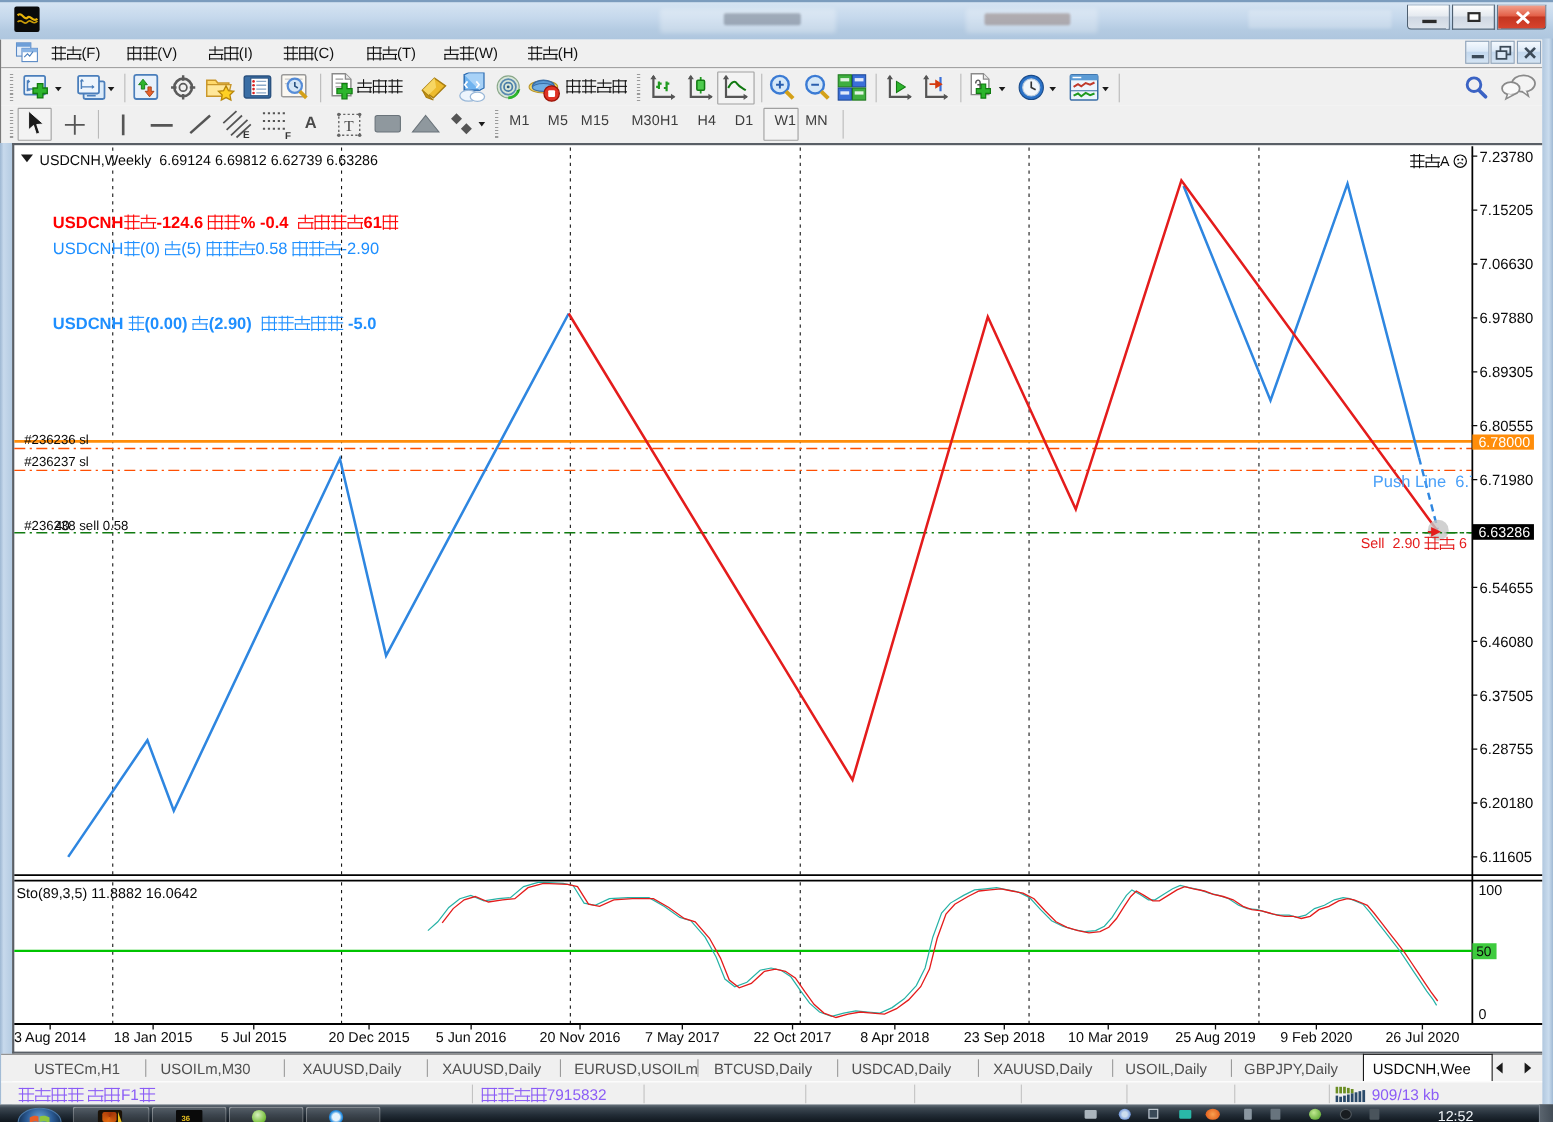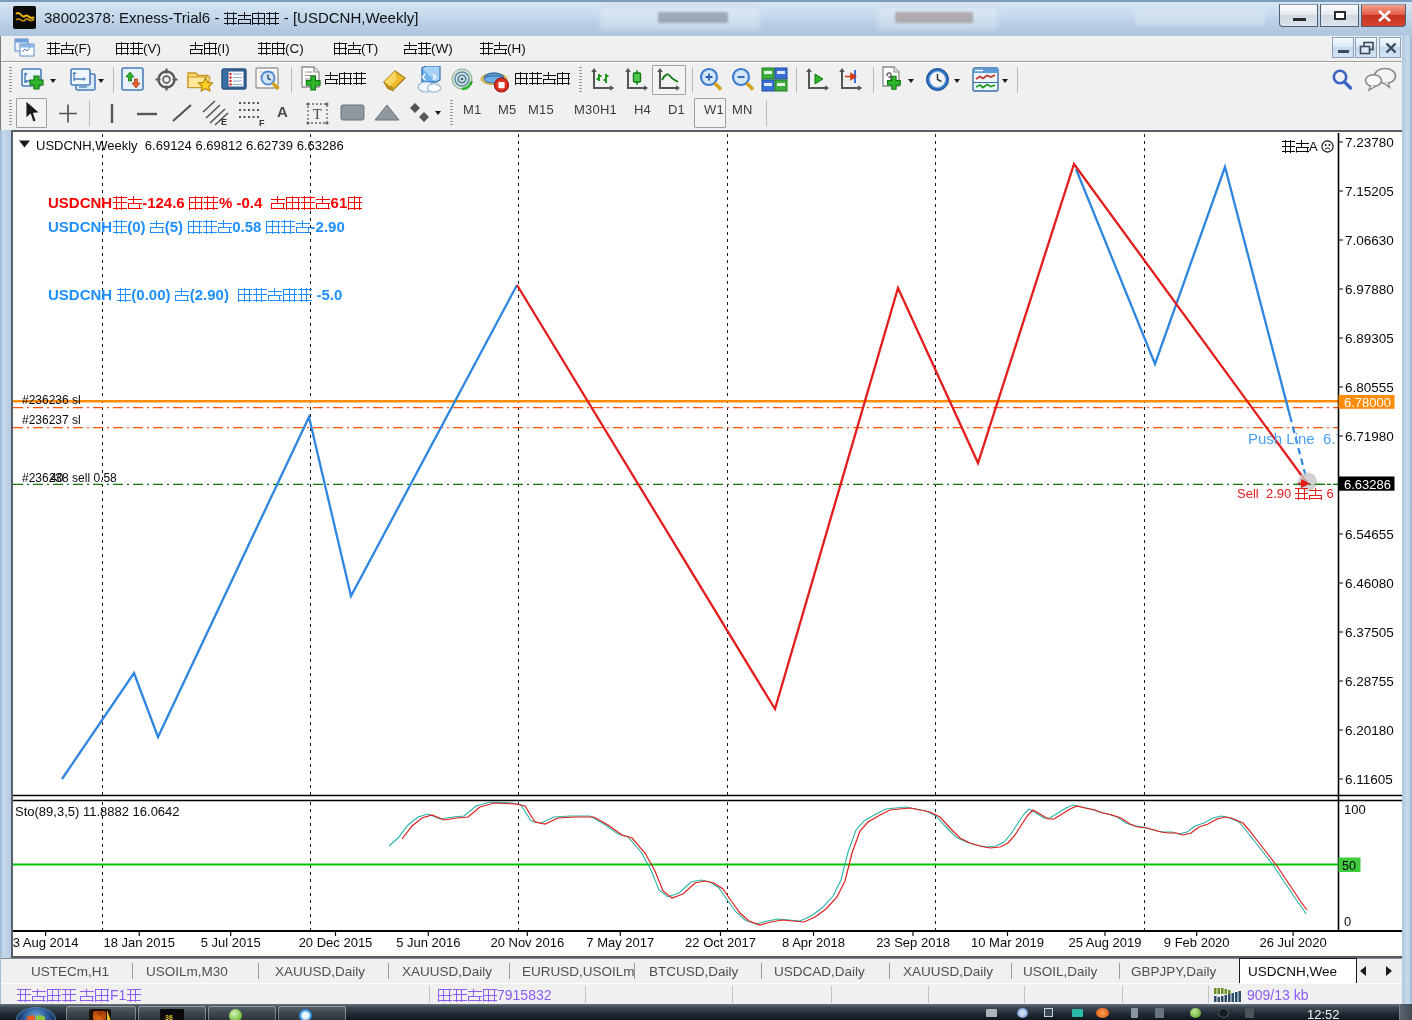--- a/index.html
+++ b/index.html
@@ -75,21 +75,20 @@
  <div class="abs" style="left:658px;top:12px;width:70px;height:11px;background:rgba(90,100,115,.45);border-radius:2px;filter:blur(1px)"></div>
  <div class="abs" style="left:878px;top:8px;width:120px;height:22px;background:rgba(255,255,255,.25);border-radius:3px;filter:blur(2px)"></div>
  <div class="abs" style="left:895px;top:12px;width:78px;height:11px;background:rgba(120,90,80,.4);border-radius:2px;filter:blur(1px)"></div>
  <div class="abs" style="left:1135px;top:9px;width:130px;height:17px;background:rgba(255,255,255,.22);border-radius:2px;filter:blur(1.5px)"></div>
  <div class="abs" id="apicon">
   <svg width="23" height="23" viewBox="0 0 23 23">
    <path d="M3 8 C7 4,9 13,12 10 C15 7,17 15,21 11" stroke="#e8b40a" stroke-width="2" fill="none"></path>
    <path d="M3 14 C7 10,9 18,12 14 C15 10,17 18,21 13" stroke="#c79a08" stroke-width="1.6" fill="none"></path>
   </svg>
  </div>
- <div class="abs" id="ttext">38002378: Exness-Trial6 - <span class="k" style="color:#101010"></span><span class="k b"></span><span class="k c"></span><span class="k"></span> - [USDCNH,Weekly]</div>
  <div class="wbtn" style="left:1279px;width:39px;border-radius:0 0 0 4px">
    <div class="abs" style="left:13px;top:13px;width:13px;height:3px;background:#2b2b2b"></div>
  </div>
  <div class="wbtn" style="left:1320px;width:39px">
    <div class="abs" style="left:13px;top:6px;width:12px;height:9px;border:2px solid #2b2b2b;background:#fff"></div>
  </div>
  <div class="wbtn" id="wclose" style="left:1361px;width:45px;border-radius:0 0 4px 0">
    <svg width="46" height="22">
         <path d="M17 6 L28 16 M28 6 L17 16" stroke="#fff" stroke-width="2.6"></path>
       </svg>
@@ -492,21 +491,21 @@
   <text x="913" y="947">23 Sep 2018</text>
   <text x="1007.5" y="947">10 Mar 2019</text>
   <text x="1105" y="947">25 Aug 2019</text>
   <text x="1196.7" y="947">9 Feb 2020</text>
   <text x="1293.1" y="947">26 Jul 2020</text>
  </g>
 </svg>
 </div>
 
 <div class="abs inf" style="left:48px;top:194px;font-size:15px;font-weight:bold;color:#f00;white-space:nowrap">USDCNH<span class="k"></span><span class="k b"></span>-124.6 <span class="k c"></span><span class="k"></span>% -0.4&nbsp;&nbsp;<span class="k b"></span><span class="k c"></span><span class="k"></span><span class="k b"></span>61<span class="k c"></span></div>
-<div class="abs inf" style="left:48px;top:218px;font-size:15px;font-weight:bold;color:#1e8fff;white-space:nowrap">USDCNH<span class="k"></span>(0) <span class="k b"></span>(5) <span class="k c"></span><span class="k"></span><span class="k b"></span>0.58 <span class="k c"></span><span class="k"></span><span class="k b"></span>-2.90</div>
+<div class="abs inf" style="left:48px;top:218px;font-size:15px;font-weight:normal;color:#1e8fff;white-space:nowrap">USDCNH<span class="k"></span>(0) <span class="k b"></span>(5) <span class="k c"></span><span class="k"></span><span class="k b"></span>0.58 <span class="k c"></span><span class="k"></span><span class="k b"></span>-2.90</div>
 <div class="abs inf" style="left:48px;top:286px;font-size:15px;font-weight:bold;color:#1e8fff;white-space:nowrap">USDCNH <span class="k"></span>(0.00) <span class="k b"></span>(2.90)&nbsp;&nbsp;<span class="k c"></span><span class="k"></span><span class="k b"></span><span class="k c"></span><span class="k"></span> -5.0</div>
 <div class="abs" style="left:1281px;top:139px;font-size:13px;color:#0a0a0a;white-space:nowrap"><span class="k"></span><span class="k b"></span>A <svg width="13" height="13" viewBox="0 0 13 13" style="vertical-align:-2px">
       <circle cx="6.5" cy="6.5" r="5.6" fill="none" stroke="#0a0a0a" stroke-width="1.1"></circle>
       <circle cx="4.6" cy="5" r=".9" fill="#0a0a0a"></circle>
       <circle cx="8.4" cy="5" r=".9" fill="#0a0a0a"></circle>
       <path d="M4 9.3 c1.2 -1.8,3.8 -1.8,5 0" fill="none" stroke="#0a0a0a" stroke-width="1"></path>
     </svg></div>
 <div class="abs" style="left:1248px;top:430px;width:90px;height:17px;overflow:hidden;font-size:15px;color:#4aa0f8;white-space:nowrap">Push Line&nbsp; 6.7</div>
 <div class="abs" style="left:1237px;top:486px;width:101px;height:14px;overflow:hidden;font-size:13px;color:#e41c1c;white-space:nowrap">Sell&nbsp; 2.90 <span class="k" style="width:13px;height:12px"></span><span class="k b" style="width:13px;height:12px"></span> 6</div>
 

